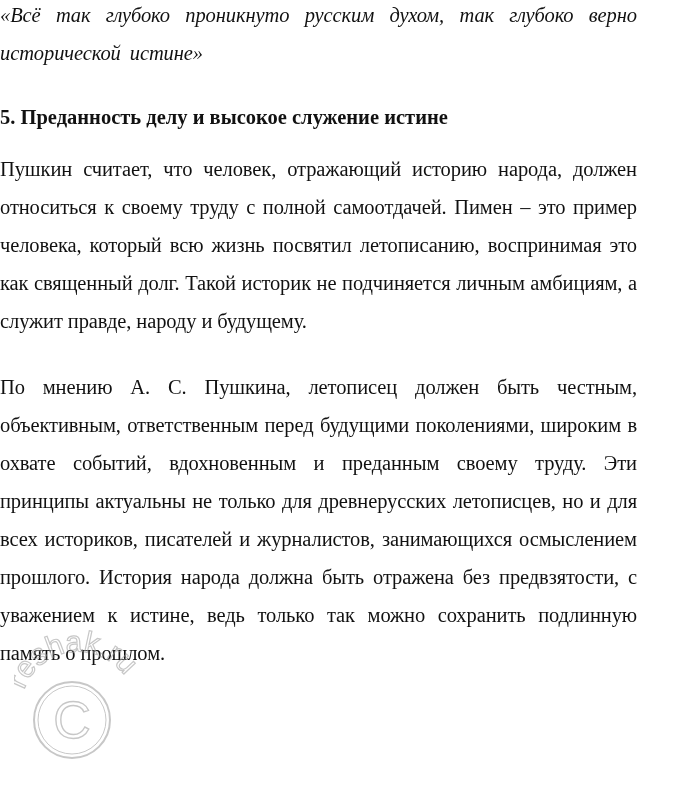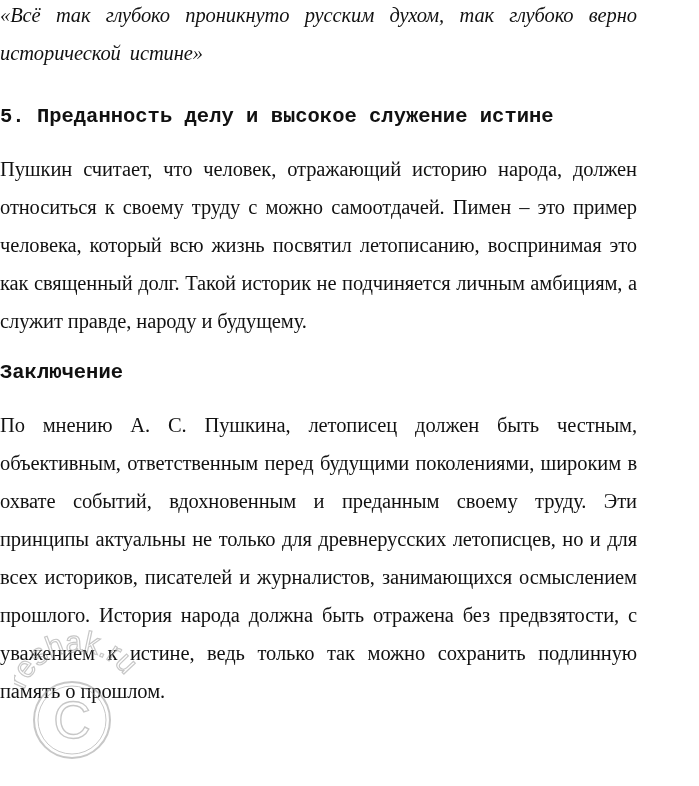--- a/index.html
+++ b/index.html
@@ -32,21 +32,20 @@
     .quote {
       font-style: italic;
       word-spacing: 4px;
       margin-top: -4px;
     }
     .heading {
       font-weight: bold;
       font-size: 20.5px;
       line-height: 38px;
       margin: 0;
-      font-family: Liberation Mono, monospace;
     }
     .gap { height: 12px; }
     .gap-sm { height: 14px; }
     .watermark {
       position: absolute;
       left: 14px;
       top: 628px;
       width: 150px;
       height: 150px;
       pointer-events: none;
@@ -55,23 +54,22 @@
   </style>
 </head>
 <body>
 
 <div class="page">
   <p class="para quote">«Всё так глубоко проникнуто русским духом, так глубоко верно исторической истине»</p>
   <div class="gap"></div>
   <div class="gap-sm"></div>
   <h2 class="heading">5. Преданность делу и высокое служение истине</h2>
   <div class="gap-sm"></div>
-  <p class="para">Пушкин считает, что человек, отражающий историю народа, должен относиться к своему труду с можно самоотдачей. Пимен – это пример человека, который всю жизнь посвятил летописанию, воспринимая это как священный долг. Такой историк не подчиняется личным амбициям, а служит правде, народу и будущему.</p>
+  <p class="para">Пушкин считает, что человек, отражающий историю народа, должен относиться к своему труду с полной самоотдачей. Пимен – это пример человека, который всю жизнь посвятил летописанию, воспринимая это как священный долг. Такой историк не подчиняется личным амбициям, а служит правде, народу и будущему.</p>
   <div class="gap-sm"></div>
-  <h2 class="heading">Заключение</h2>
   <div class="gap-sm"></div>
   <p class="para">По мнению А. С. Пушкина, летописец должен быть честным, объективным, ответственным перед будущими поколениями, широким в охвате событий, вдохновенным и преданным своему труду. Эти принципы актуальны не только для древнерусских летописцев, но и для всех историков, писателей и журналистов, занимающихся осмыслением прошлого. История народа должна быть отражена без предвзятости, с уважением к истине, ведь только так можно сохранить подлинную память о прошлом.</p>
 </div>
 
 <svg class="watermark" viewBox="0 0 150 150" xmlns="http://www.w3.org/2000/svg">
   <circle cx="58" cy="92" r="38" fill="none" stroke="#9a9a9a" stroke-width="2"></circle>
   <circle cx="58" cy="92" r="34" fill="none" stroke="#9a9a9a" stroke-width="1"></circle>
   <text x="58" y="110" text-anchor="middle" font-size="52" fill="none" stroke="#9a9a9a" stroke-width="1.4" font-family="Liberation Sans, sans-serif">C</text>
   <path id="wm-arc" d="M 10 62 A 55 55 0 0 1 118 100" fill="none"></path>
   <text font-size="30" fill="none" stroke="#9a9a9a" stroke-width="1.2" font-family="Liberation Sans, sans-serif">

